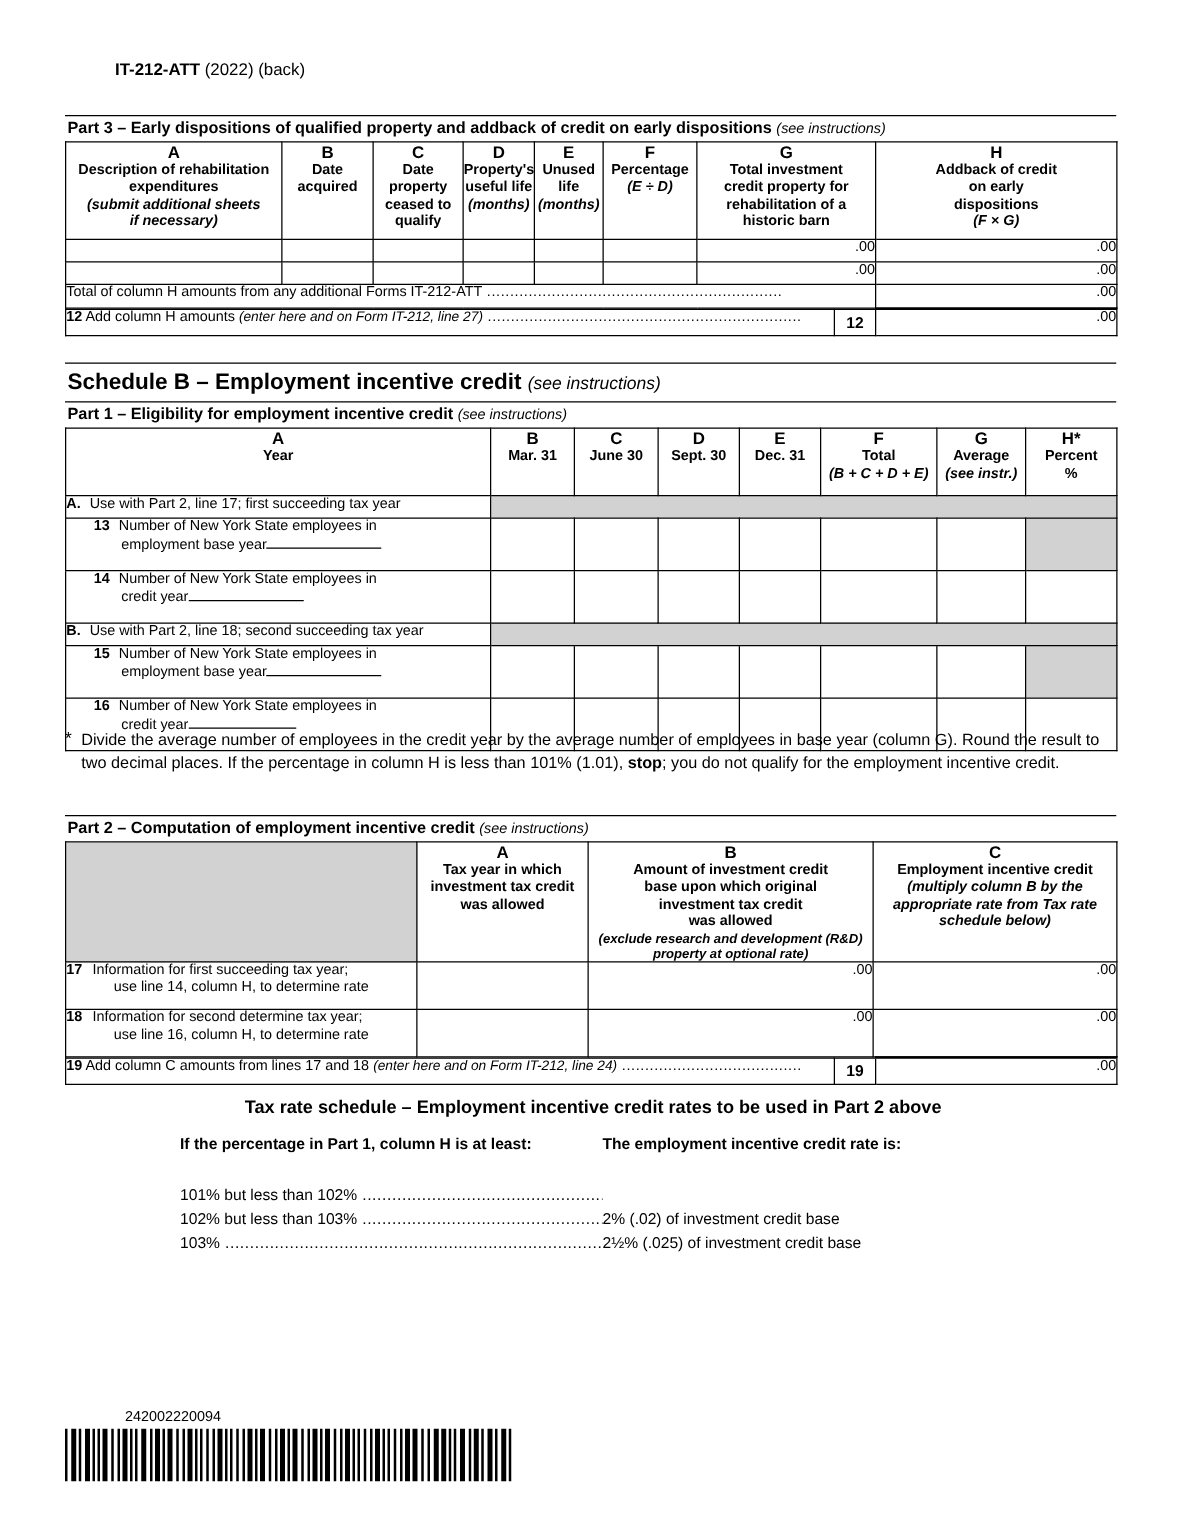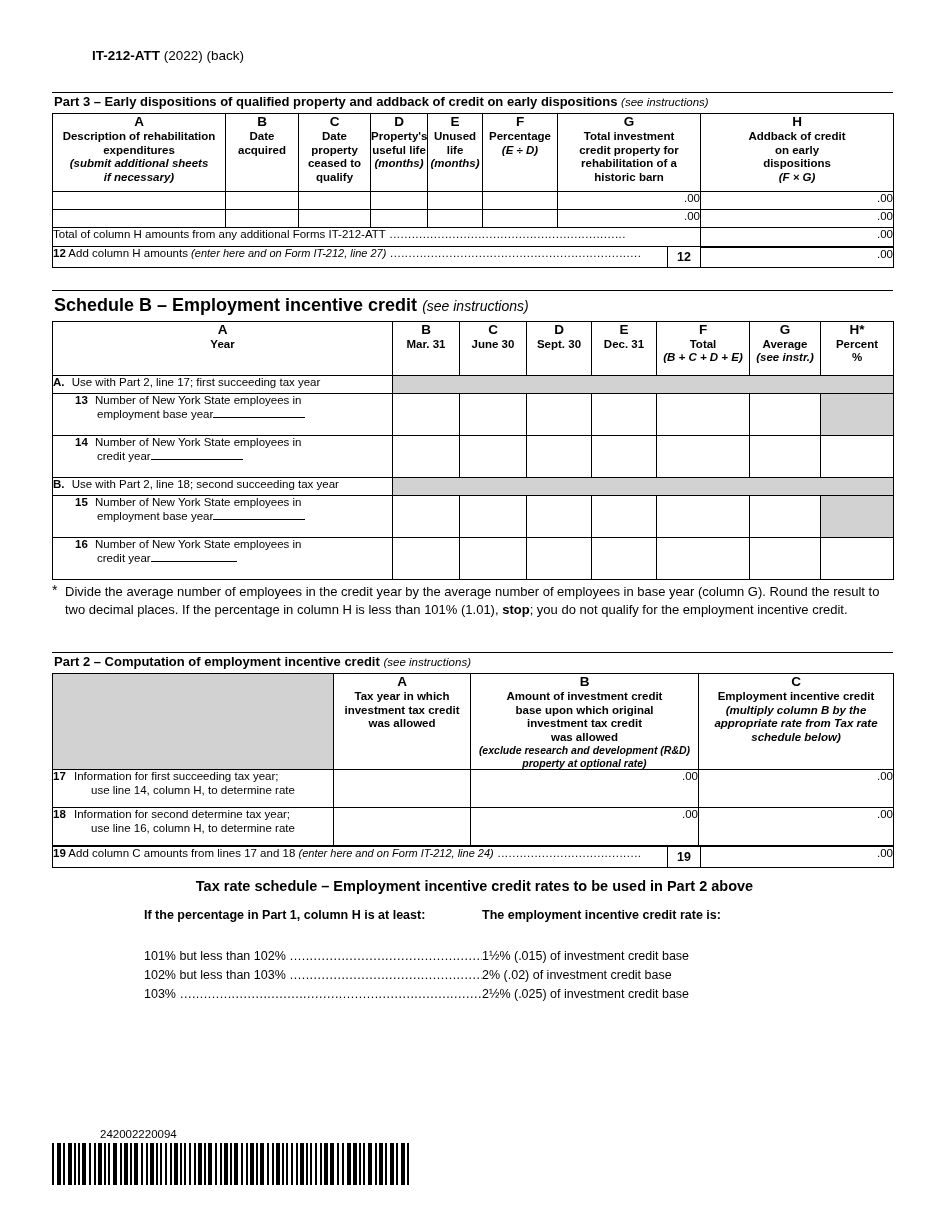--- a/index.html
+++ b/index.html
@@ -203,20 +203,24 @@
     </tbody>
       </table>
   </div>
 
   <div id="schedB-wrap">
     <div class="sched-bar">
       <span>Schedule B – Employment incentive credit</span>
       <i>(see instructions)</i>
     </div>
 
+    <div class="part-bar">
+      <span>Part 1 – Eligibility for employment incentive credit</span>
+      <i>(see instructions)</i>
+    </div>
 
     <table class="grid">
       <colgroup>
         <col style="width:340px">
           <col style="width:67px">
           <col style="width:67px">
         <col style="width:65px">
           <col style="width:65px">
           <col style="width:93px">
         <col style="width:71px">
@@ -425,21 +429,20 @@
 
   <div id="taxrate-wrap">
     <div class="tr-title">Tax rate schedule – Employment incentive credit rates to be used in Part 2 above</div>
     <div class="tr-row">
       <div class="a tr-head">If the percentage in Part 1, column H is at least:</div>
       <div class="b tr-head">The employment incentive credit rate is:</div>
     </div>
     <div style="height:10px"></div>
     <div class="tr-row">
       <div class="a"><span>101% but less than 102%</span><span class="dots"> .....................................................................</span></div>
-      <div class="b">1½% (.015) of investment credit base</div>
     </div>
     <div class="tr-row">
       <div class="a"><span>102% but less than 103%</span><span class="dots"> .....................................................................</span></div>
       <div class="b">2% (.02) of investment credit base</div>
     </div>
     <div class="tr-row">
       <div class="a"><span>103%</span><span class="dots"> ...........................................................................................................</span></div>
       <div class="b">2½% (.025) of investment credit base</div>
     </div>
   </div>

